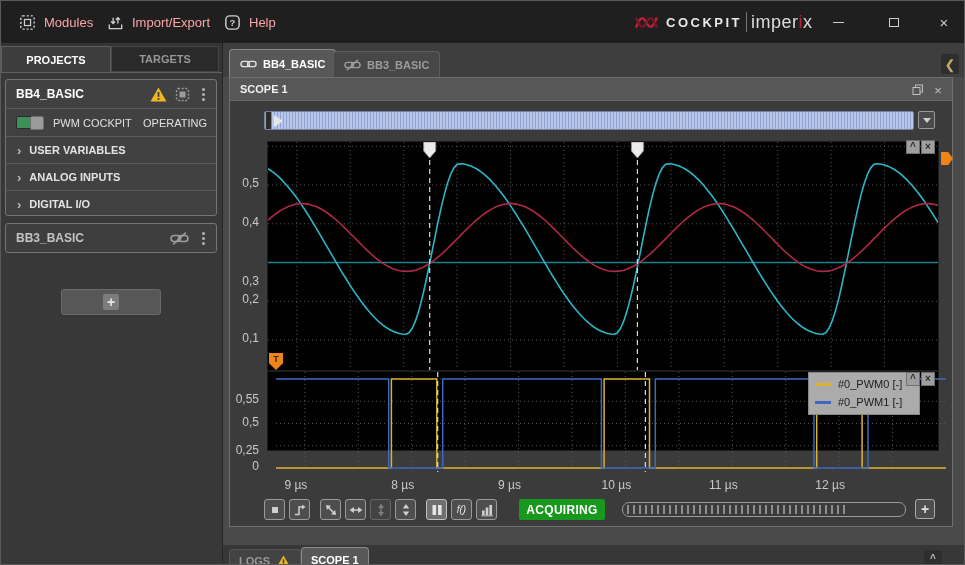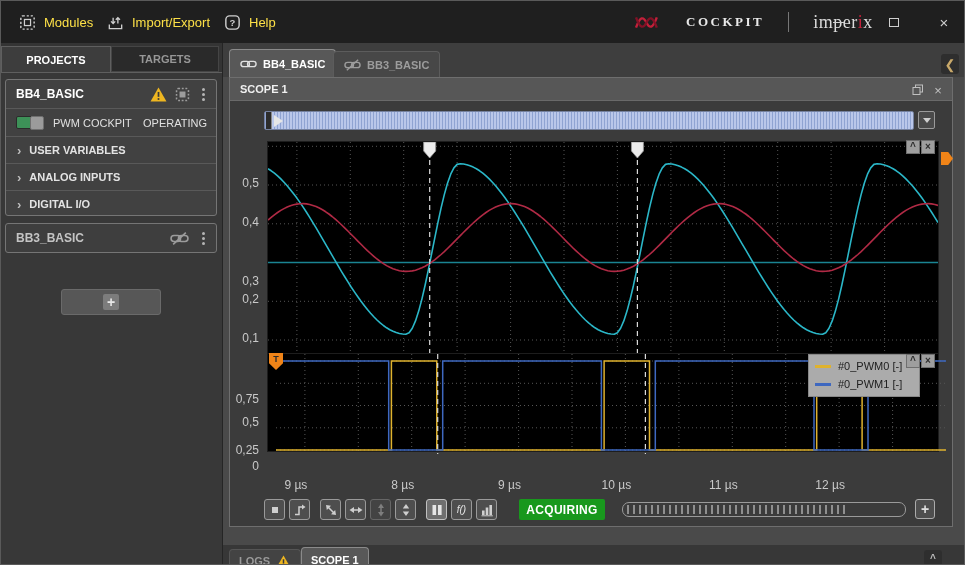--- a/index.html
+++ b/index.html
@@ -1,22 +1,22 @@
 <!DOCTYPE html>
 <html><head>
 <meta charset="utf-8">
 <style>
   html,body{margin:0;padding:0;background:#222;}
   *{box-sizing:border-box;}
   .app{position:relative;width:965px;height:565px;background:#4a4a4a;overflow:hidden;
        font-family:"Liberation Sans",sans-serif;border:1px solid #5a5a5a;color:#d6d6d6;}
   
   .titlebar{position:absolute;left:0;top:0;width:965px;height:42px;background:#1f1f1f;}
-  .tb-item{position:absolute;top:0;height:42px;display:flex;align-items:center;gap:7px;color:#fde047;font-size:13px;cursor:default;}
-  .logo{position:absolute;top:0;height:42px;display:flex;align-items:center;gap:24px;font-family:Liberation Serif, serif;}
+  .tb-item{position:absolute;top:0;height:42px;display:flex;align-items:center;gap:7px;color:#fca5a5;font-size:13px;cursor:default;}
+  .logo{position:absolute;top:0;height:42px;display:flex;align-items:center;gap:4px;}
   .logo .cockpit{color:#e8e8e8;font-weight:bold;font-size:13px;letter-spacing:2.5px;}
   .logo .bar{width:1px;height:20px;background:#777;}
   .logo .imperix{color:#dcdcdc;font-size:18px;letter-spacing:.5px;}
   .logo .red-i{color:#c2203a;}
   .win-btn{position:absolute;top:11px;width:22px;height:20px;display:flex;align-items:center;justify-content:center;color:#cfcfcf;}
   .min-glyph{width:11px;height:1px;background:#cfcfcf;}
   .max-glyph{width:10px;height:9px;border:1px solid #cfcfcf;}
   .close-glyph{font-size:15px;line-height:15px;}
   
   .sidebar{position:absolute;left:0;top:42px;width:222px;bottom:0;background:#343434;border-right:1px solid #252525;}
@@ -317,23 +317,23 @@
         <div class="t-badge" style="top:211px;">T</div>
         <div class="right-marker"></div>
         <div class="legend-btn" style="left:638px;top:-2px;">^</div>
         <div class="legend-btn" style="left:653px;top:-2px;">×</div>
       </div>
 
       <div class="yaxis" style="top:270px;height:100px;">
           <span class="ytick" style="top: 87.9964px;">0</span>
           <span class="ytick" style="top: 72px;">0,25</span>
           <span class="ytick" style="top: 43.5125px;">0,5</span>
-          <span class="ytick" style="top: 21.2705px;">0,75</span>
-        </div>
-      <div class="plot-wrap" style="top:252px;width:672px;height:99px;padding-left:8px;">
+          <span class="ytick" style="top: 21.2705px;">0,55</span>
+        </div>
+      <div class="plot-wrap" style="top:270px;width:672px;height:80px;padding-left:8px;">
         <svg width="670" height="100">
             <line x1="28.9" y1="0" x2="28.9" y2="100" class="grid"></line>
             <line x1="82.3" y1="0" x2="82.3" y2="100" class="grid"></line>
             <line x1="135.7" y1="0" x2="135.7" y2="100" class="grid"></line>
             <line x1="189.1" y1="0" x2="189.1" y2="100" class="grid"></line>
             <line x1="242.6" y1="0" x2="242.6" y2="100" class="grid"></line>
             <line x1="296.0" y1="0" x2="296.0" y2="100" class="grid"></line>
             <line x1="349.4" y1="0" x2="349.4" y2="100" class="grid"></line>
             <line x1="402.9" y1="0" x2="402.9" y2="100" class="grid"></line>
             <line x1="456.3" y1="0" x2="456.3" y2="100" class="grid"></line>

